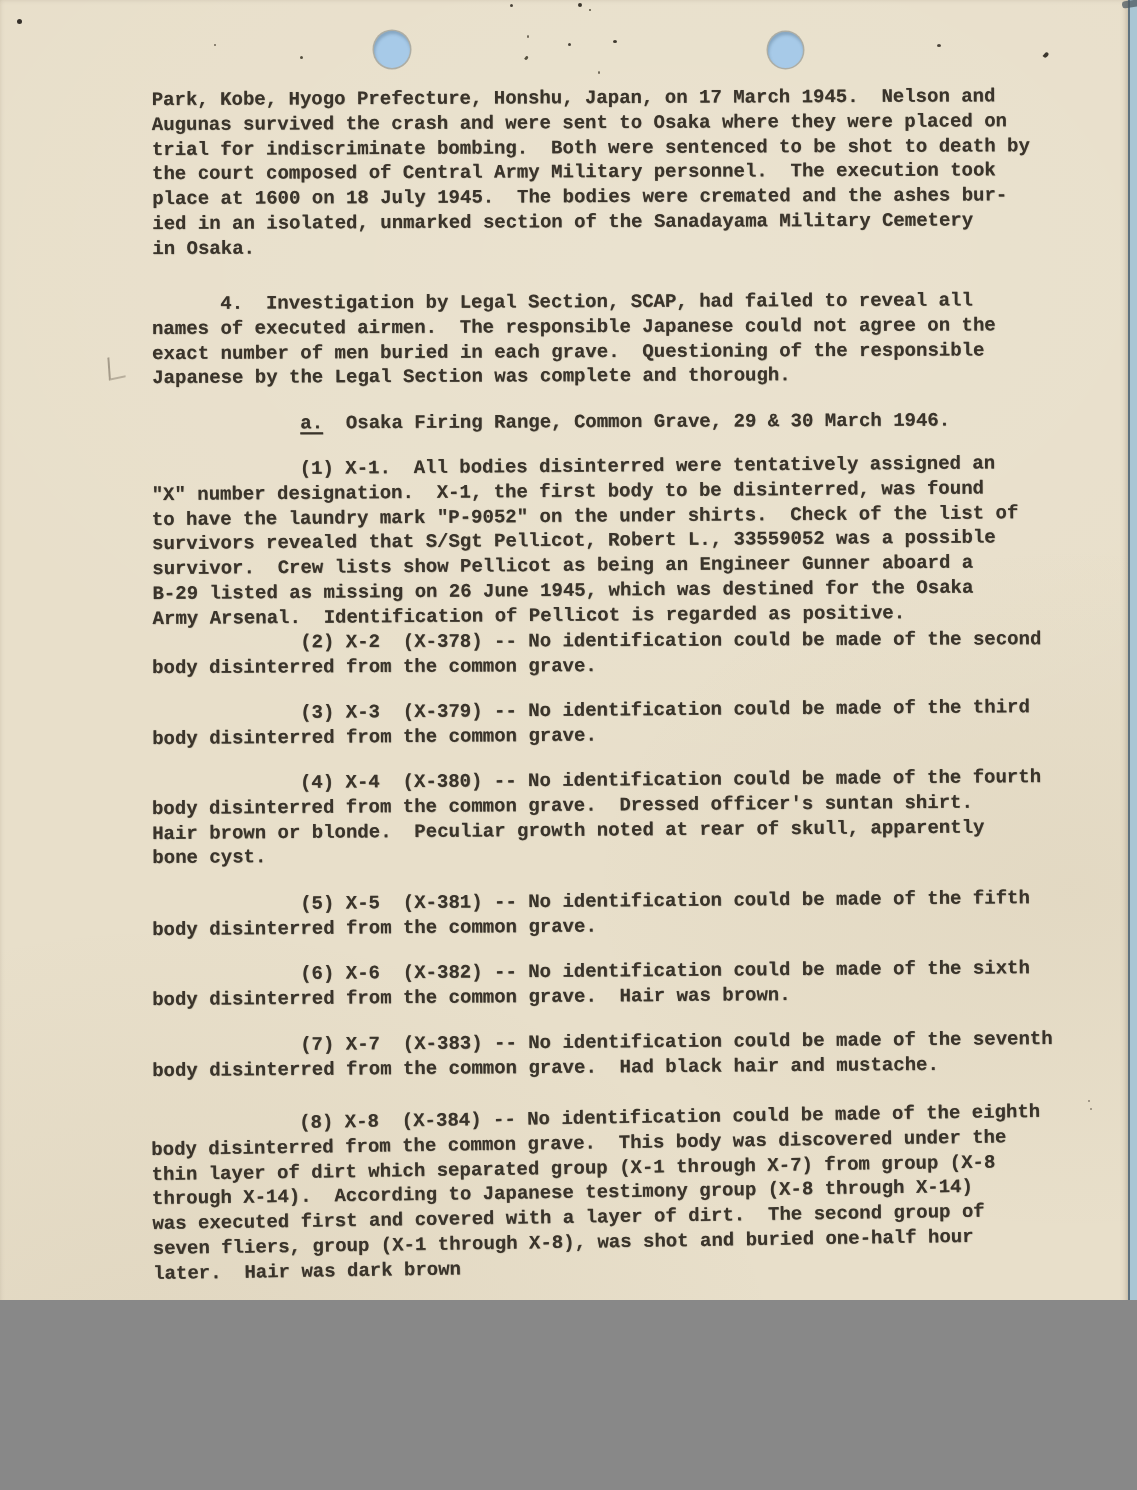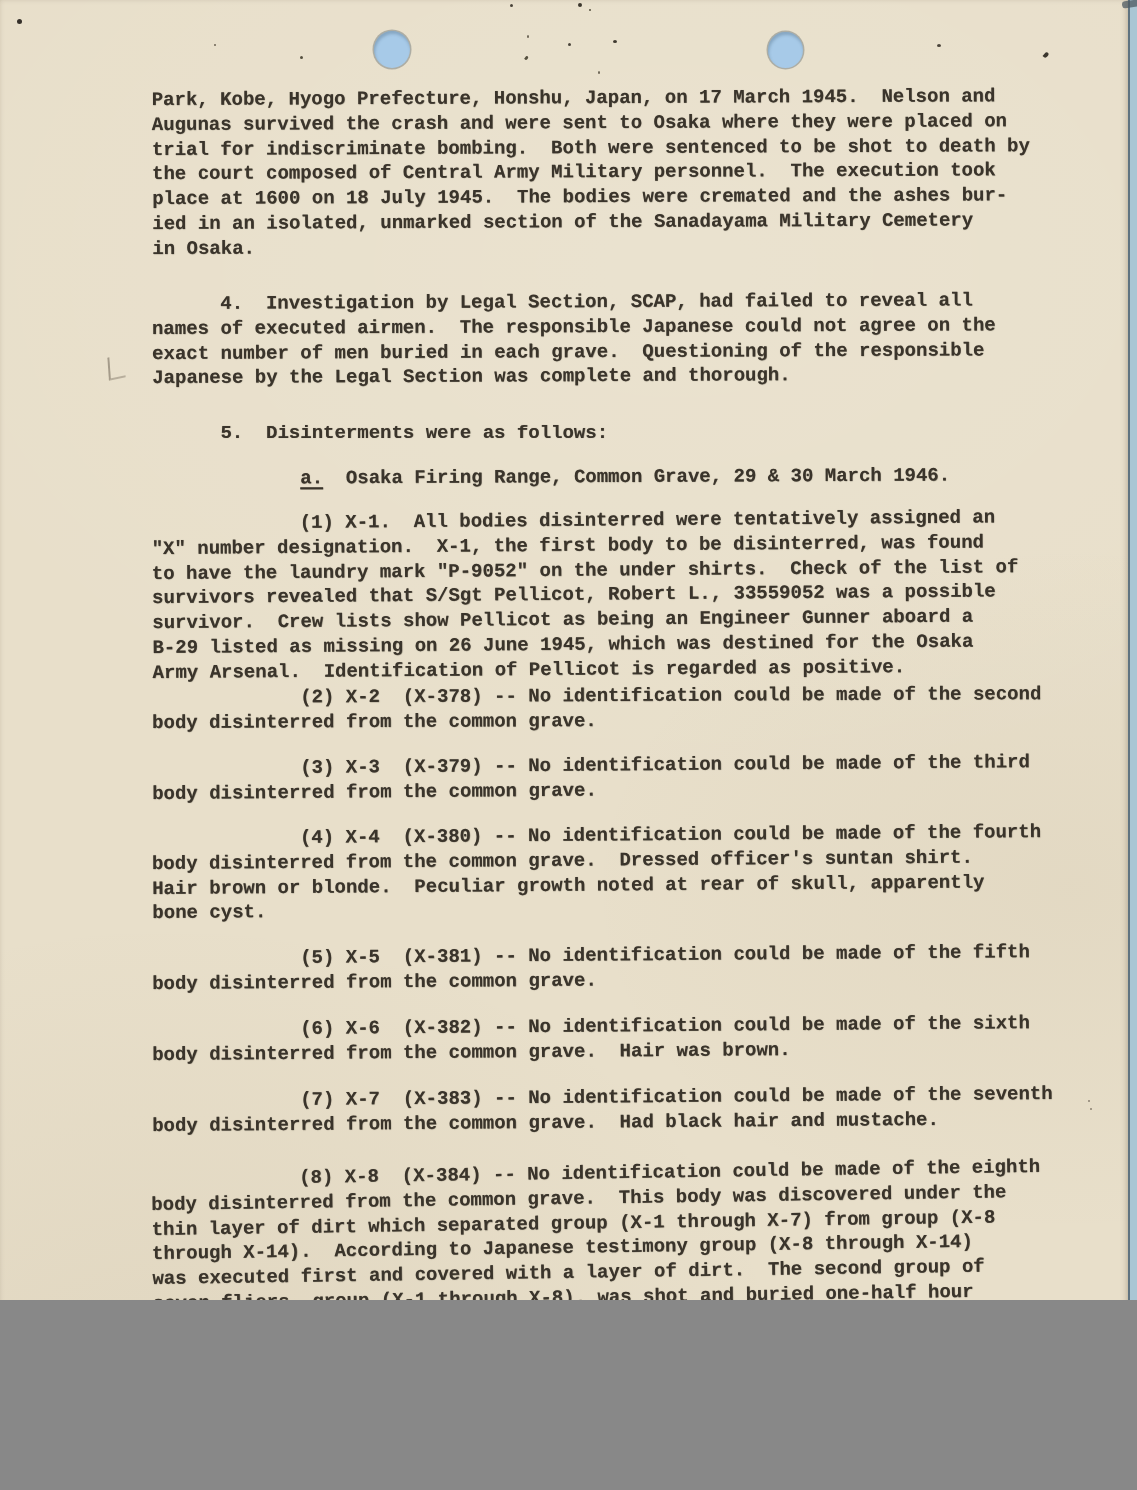--- a/index.html
+++ b/index.html
@@ -96,21 +96,20 @@
 Augunas survived the crash and were sent to Osaka where they were placed on
 trial for indiscriminate bombing.  Both were sentenced to be shot to death by
 the court composed of Central Army Military personnel.  The execution took
 place at 1600 on 18 July 1945.  The bodies were cremated and the ashes bur-
 ied in an isolated, unmarked section of the Sanadayama Military Cemetery
 in Osaka.</pre>
       <pre class="para tilt1 gap-lg">      4.  Investigation by Legal Section, SCAP, had failed to reveal all
 names of executed airmen.  The responsible Japanese could not agree on the
 exact number of men buried in each grave.  Questioning of the responsible
 Japanese by the Legal Section was complete and thorough.</pre>
-      <pre class="para gap-lg">      5.  Disinterments were as follows:</pre>
       <pre class="para inset tilt1"><span class="u">a.</span><span>  Osaka Firing Range, Common Grave, 29 &amp; 30 March 1946.</span></pre>
       <pre class="para tilt2">             (1) X-1.  All bodies disinterred were tentatively assigned an
 "X" number designation.  X-1, the first body to be disinterred, was found
 to have the laundry mark "P-9052" on the under shirts.  Check of the list of
 survivors revealed that S/Sgt Pellicot, Robert L., 33559052 was a possible
 survivor.  Crew lists show Pellicot as being an Engineer Gunner aboard a
 B-29 listed as missing on 26 June 1945, which was destined for the Osaka
 Army Arsenal.  Identification of Pellicot is regarded as positive.</pre>
       <pre class="para nogap tilt1">             (2) X-2  (X-378) -- No identification could be made of the second
 body disinterred from the common grave.</pre>

